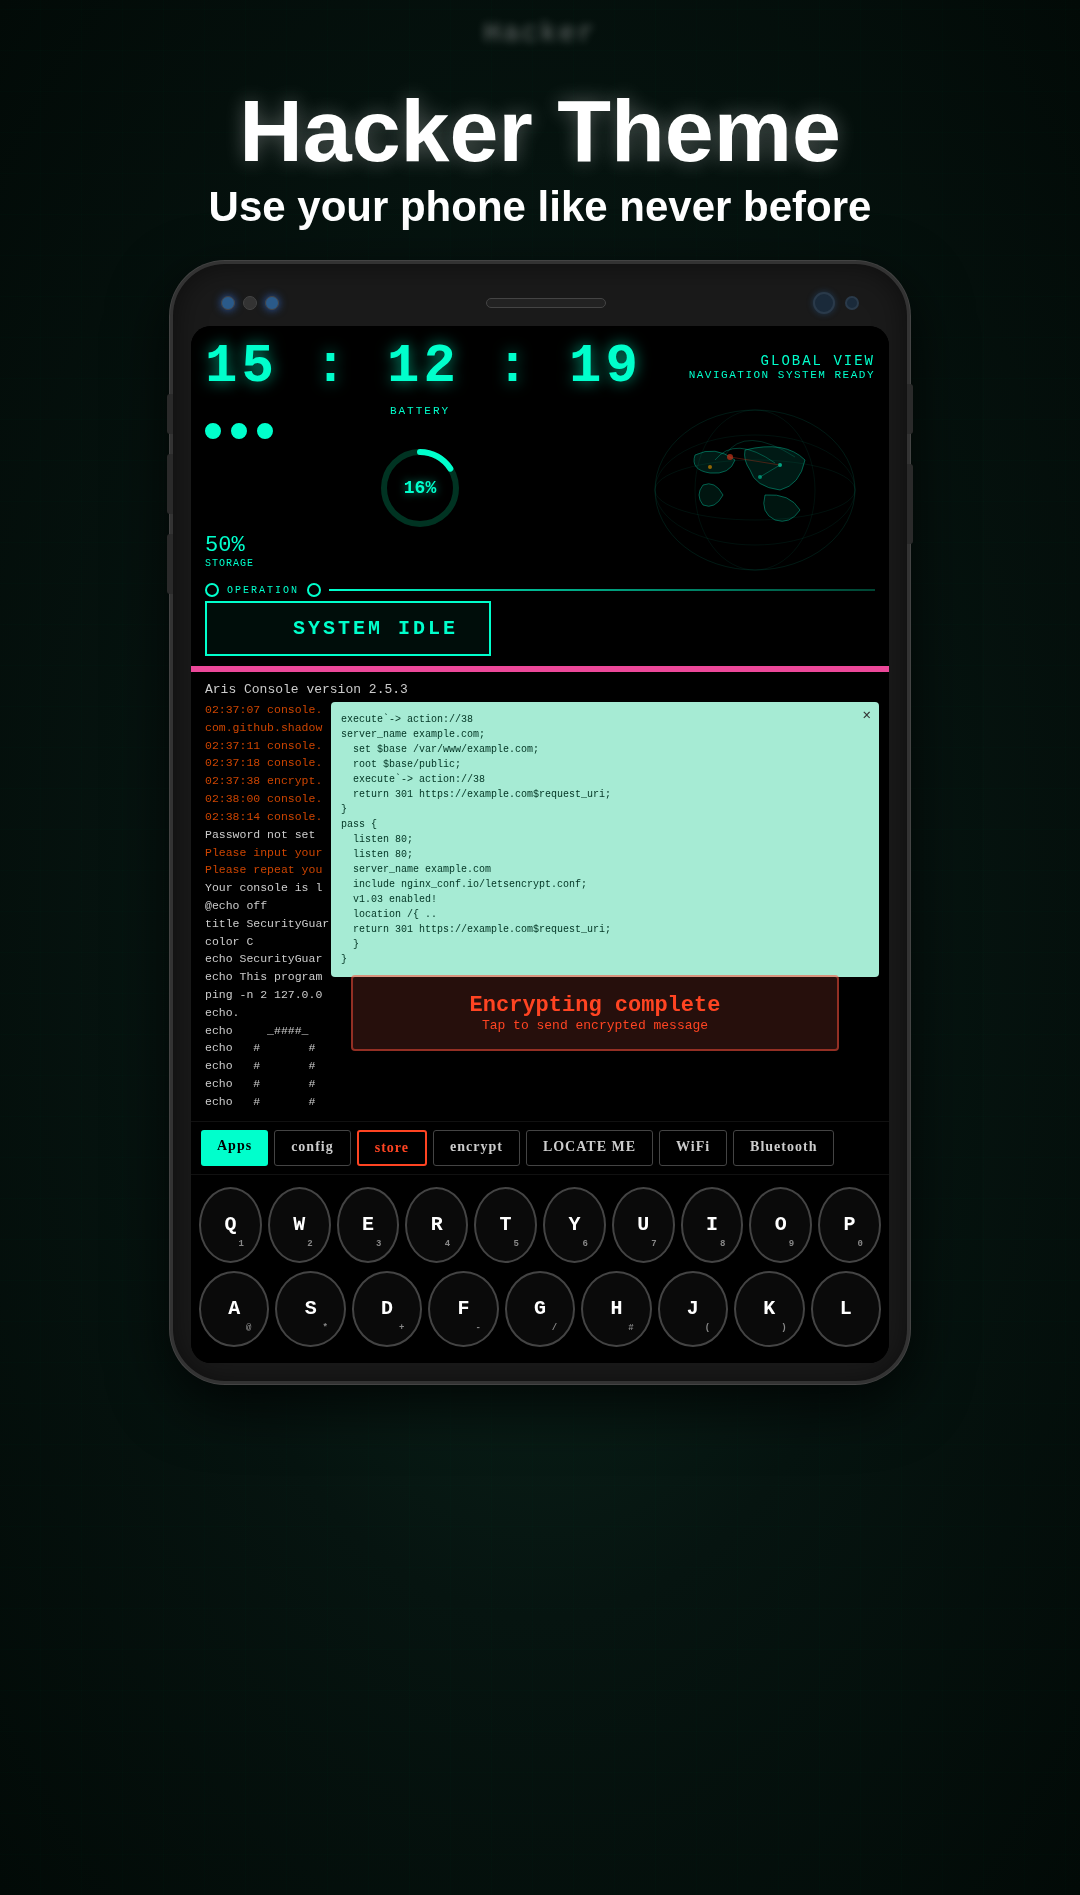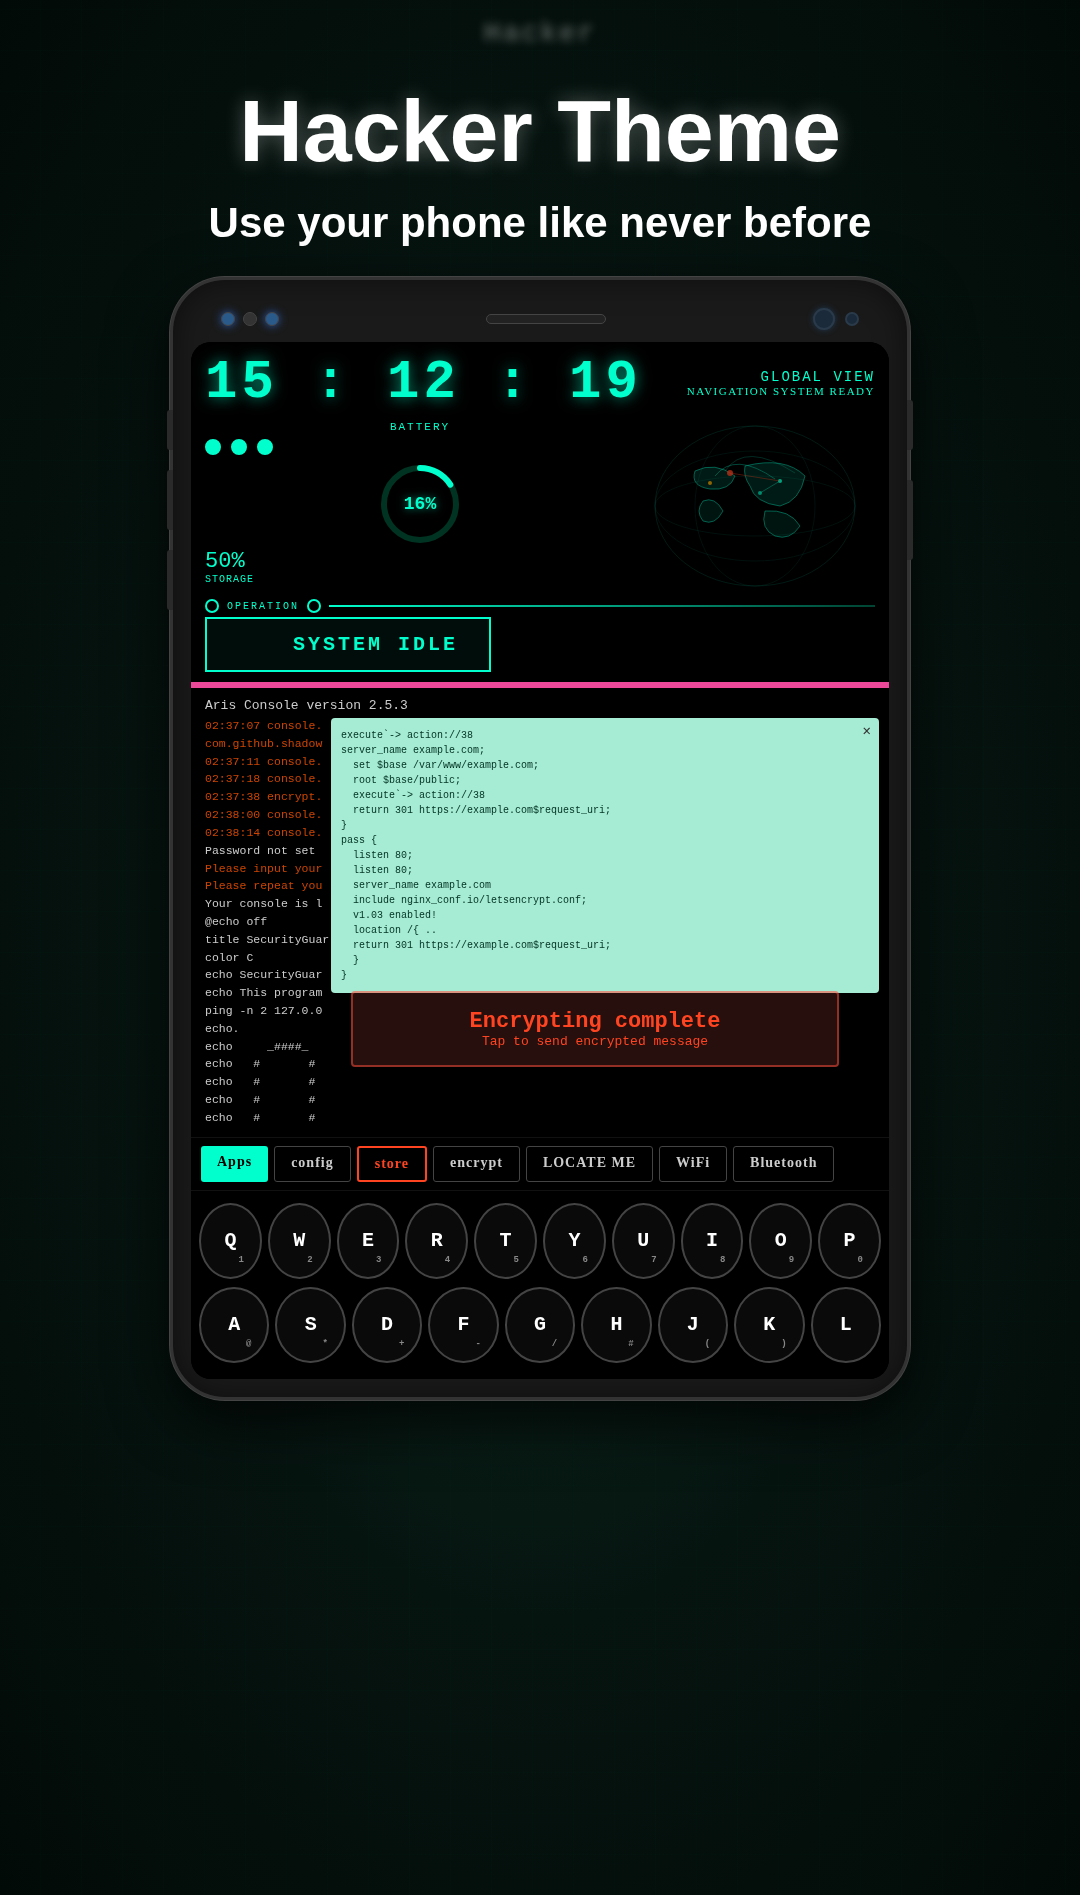--- a/index.html
+++ b/index.html
@@ -70,21 +70,21 @@
       font-family: Arial, sans-serif;
       line-height: 1;
       text-shadow: 0 0 20px rgba(255,255,255,0.3);
     }
 
     .subtitle {
       font-size: 42px;
       font-weight: 700;
       color: #ffffff;
       font-family: Arial, sans-serif;
-      margin-top: 24px;
+      margin-top: 8px;
     }
 
     
     .phone-container {
       position: relative;
       width: 740px;
       margin: 0 auto;
     }
 
     .phone-frame {
@@ -196,21 +196,21 @@
       font-size: 14px;
       color: #00ffcc;
       letter-spacing: 2px;
       font-family: 'Courier New', monospace;
     }
 
     .nav-system {
       font-size: 11px;
       color: #00ffcc;
       letter-spacing: 1.5px;
-      font-family: Liberation Serif, serif;
+      font-family: Liberation Mono, monospace;
       margin-left: 44px;
     }
 
     
     .stats-row {
       display: flex;
       gap: 0;
       align-items: flex-start;
     }
 

